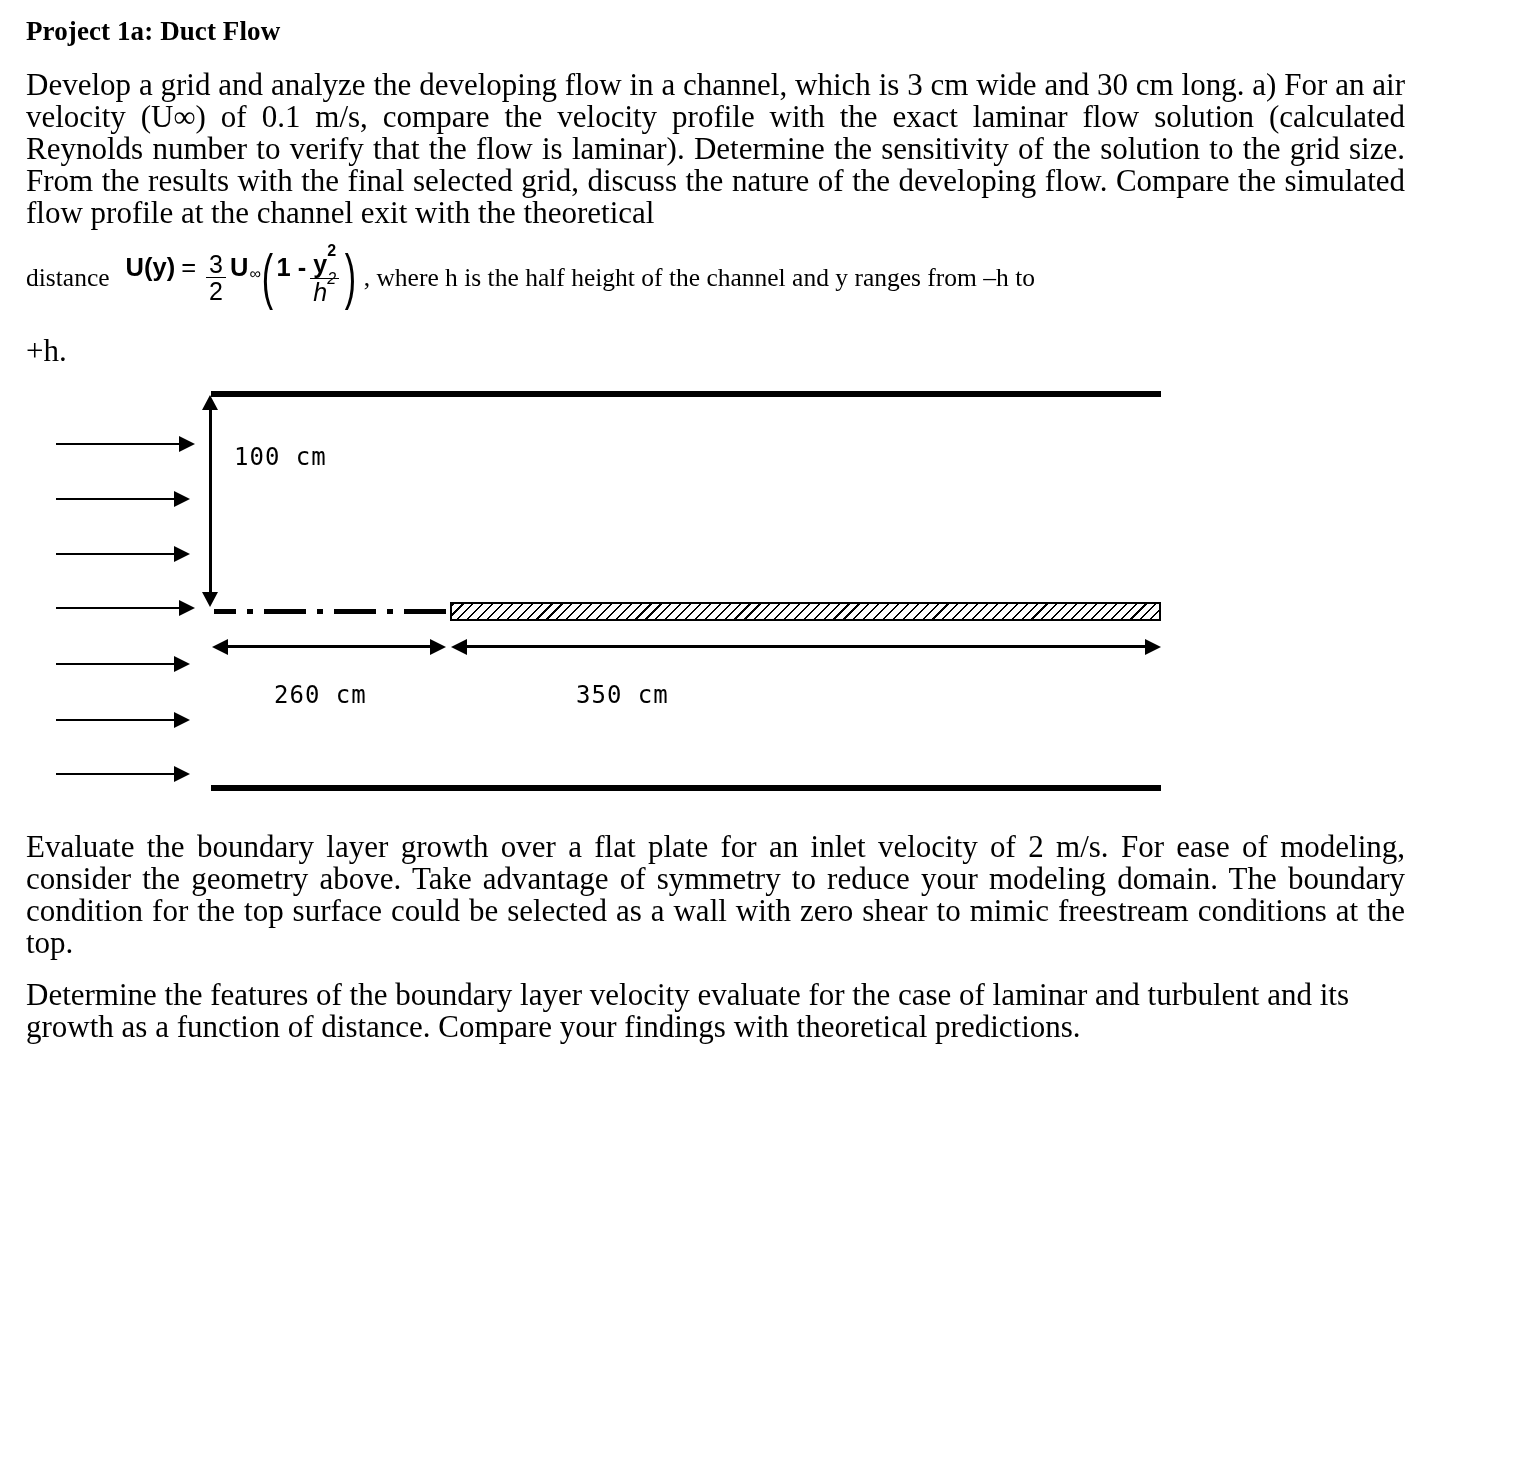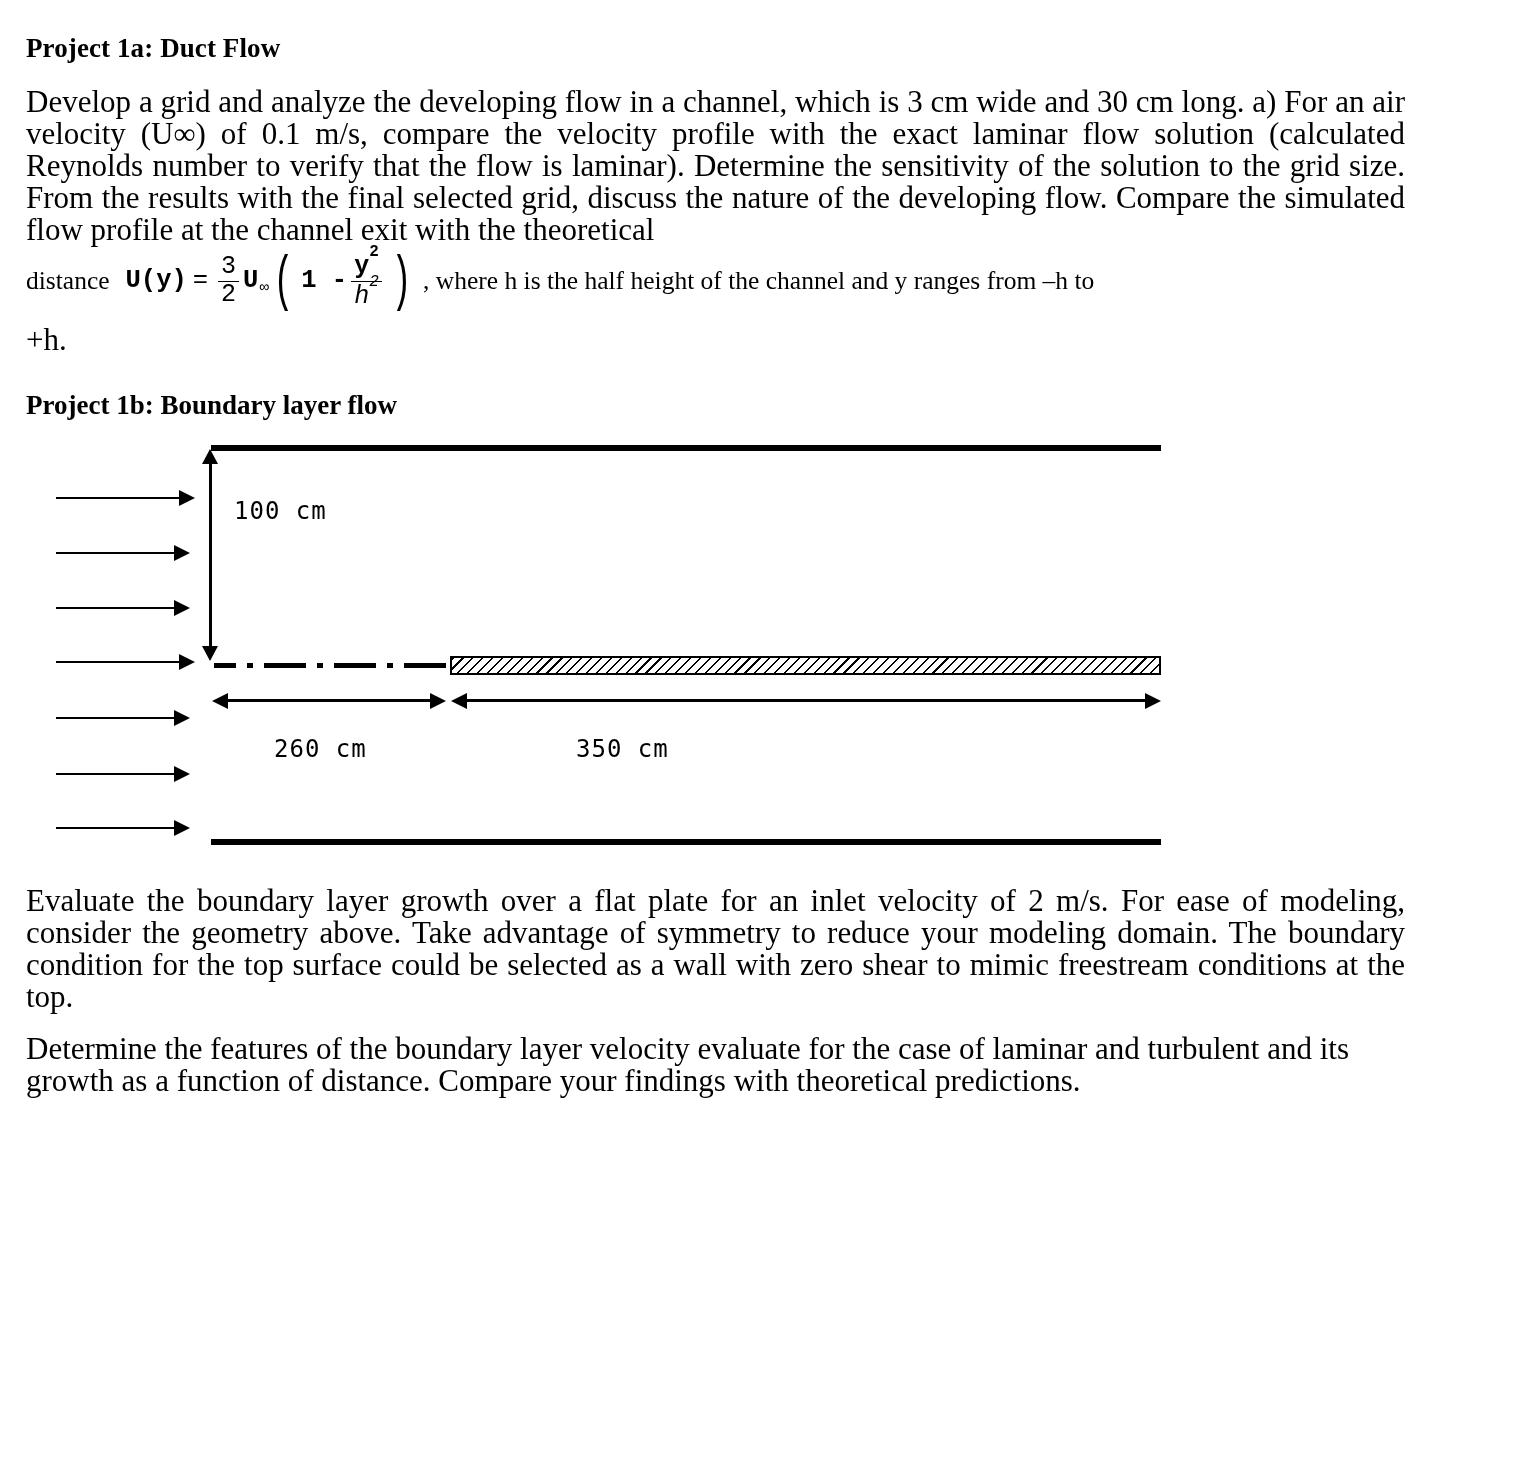--- a/index.html
+++ b/index.html
@@ -21,21 +21,21 @@
     padding: 0;
     box-sizing: border-box;
   }
   .content {
     padding: 10px 110px 0 26px;
     box-sizing: border-box;
   }
   h1.title {
     font-size: 27px;
     font-weight: bold;
-    margin: 23px 0 22px 0;
+    margin: 6px 0 22px 0;
     letter-spacing: 0.1px;
   }
   h2.subtitle {
     font-size: 27px;
     font-weight: bold;
     margin: 34px 0 10px 0;
   }
   p.para {
     font-size: 31px;
     line-height: 32px;
@@ -50,23 +50,22 @@
   .formula-line {
     display: flex;
     align-items: center;
     font-size: 25.5px;
     line-height: 32px;
     margin-top: 6px;
     flex-wrap: wrap;
   }
   .formula {
     display: inline-flex;
-    align-items: center;
-    margin: 0 6px;
-    font-family: Liberation Mono, monospace;
+    margin: 16px 6px;
+    font-family: Liberation Sans, sans-serif;
   }
   .f-bold { font-weight: bold; }
   .frac {
     display: inline-flex;
     flex-direction: column;
     align-items: center;
     vertical-align: middle;
     margin: 0 4px;
     font-size: 25px;
     line-height: 1.05;
@@ -197,21 +196,20 @@
           <span class="den"><span class="italic">h</span><span class="sup italic">2</span></span>
         </span>
         <span class="paren">)</span>
       </span>
       <span style="flex:1 1 340px;">, where h is the half height of the channel and y ranges from –h to</span>
     </div>
 
     <p class="para nojust" style="margin-top:14px;">+h.</p>
 
 
-    <h2 class="subtitle">Project 1b: Boundary layer flow</h2>
 
     <div class="figure">
 
       <div class="wall" style="left:185px; top:10px; width:950px;"></div>
 
       <div class="wall" style="left:185px; top:404px; width:950px;"></div>
 
       <div>
         <div class="arrow-row" style="left:30px; top:62px; width:125px;"></div>
         <div class="arrow-head-r" style="left:153px; top:55px;"></div>

